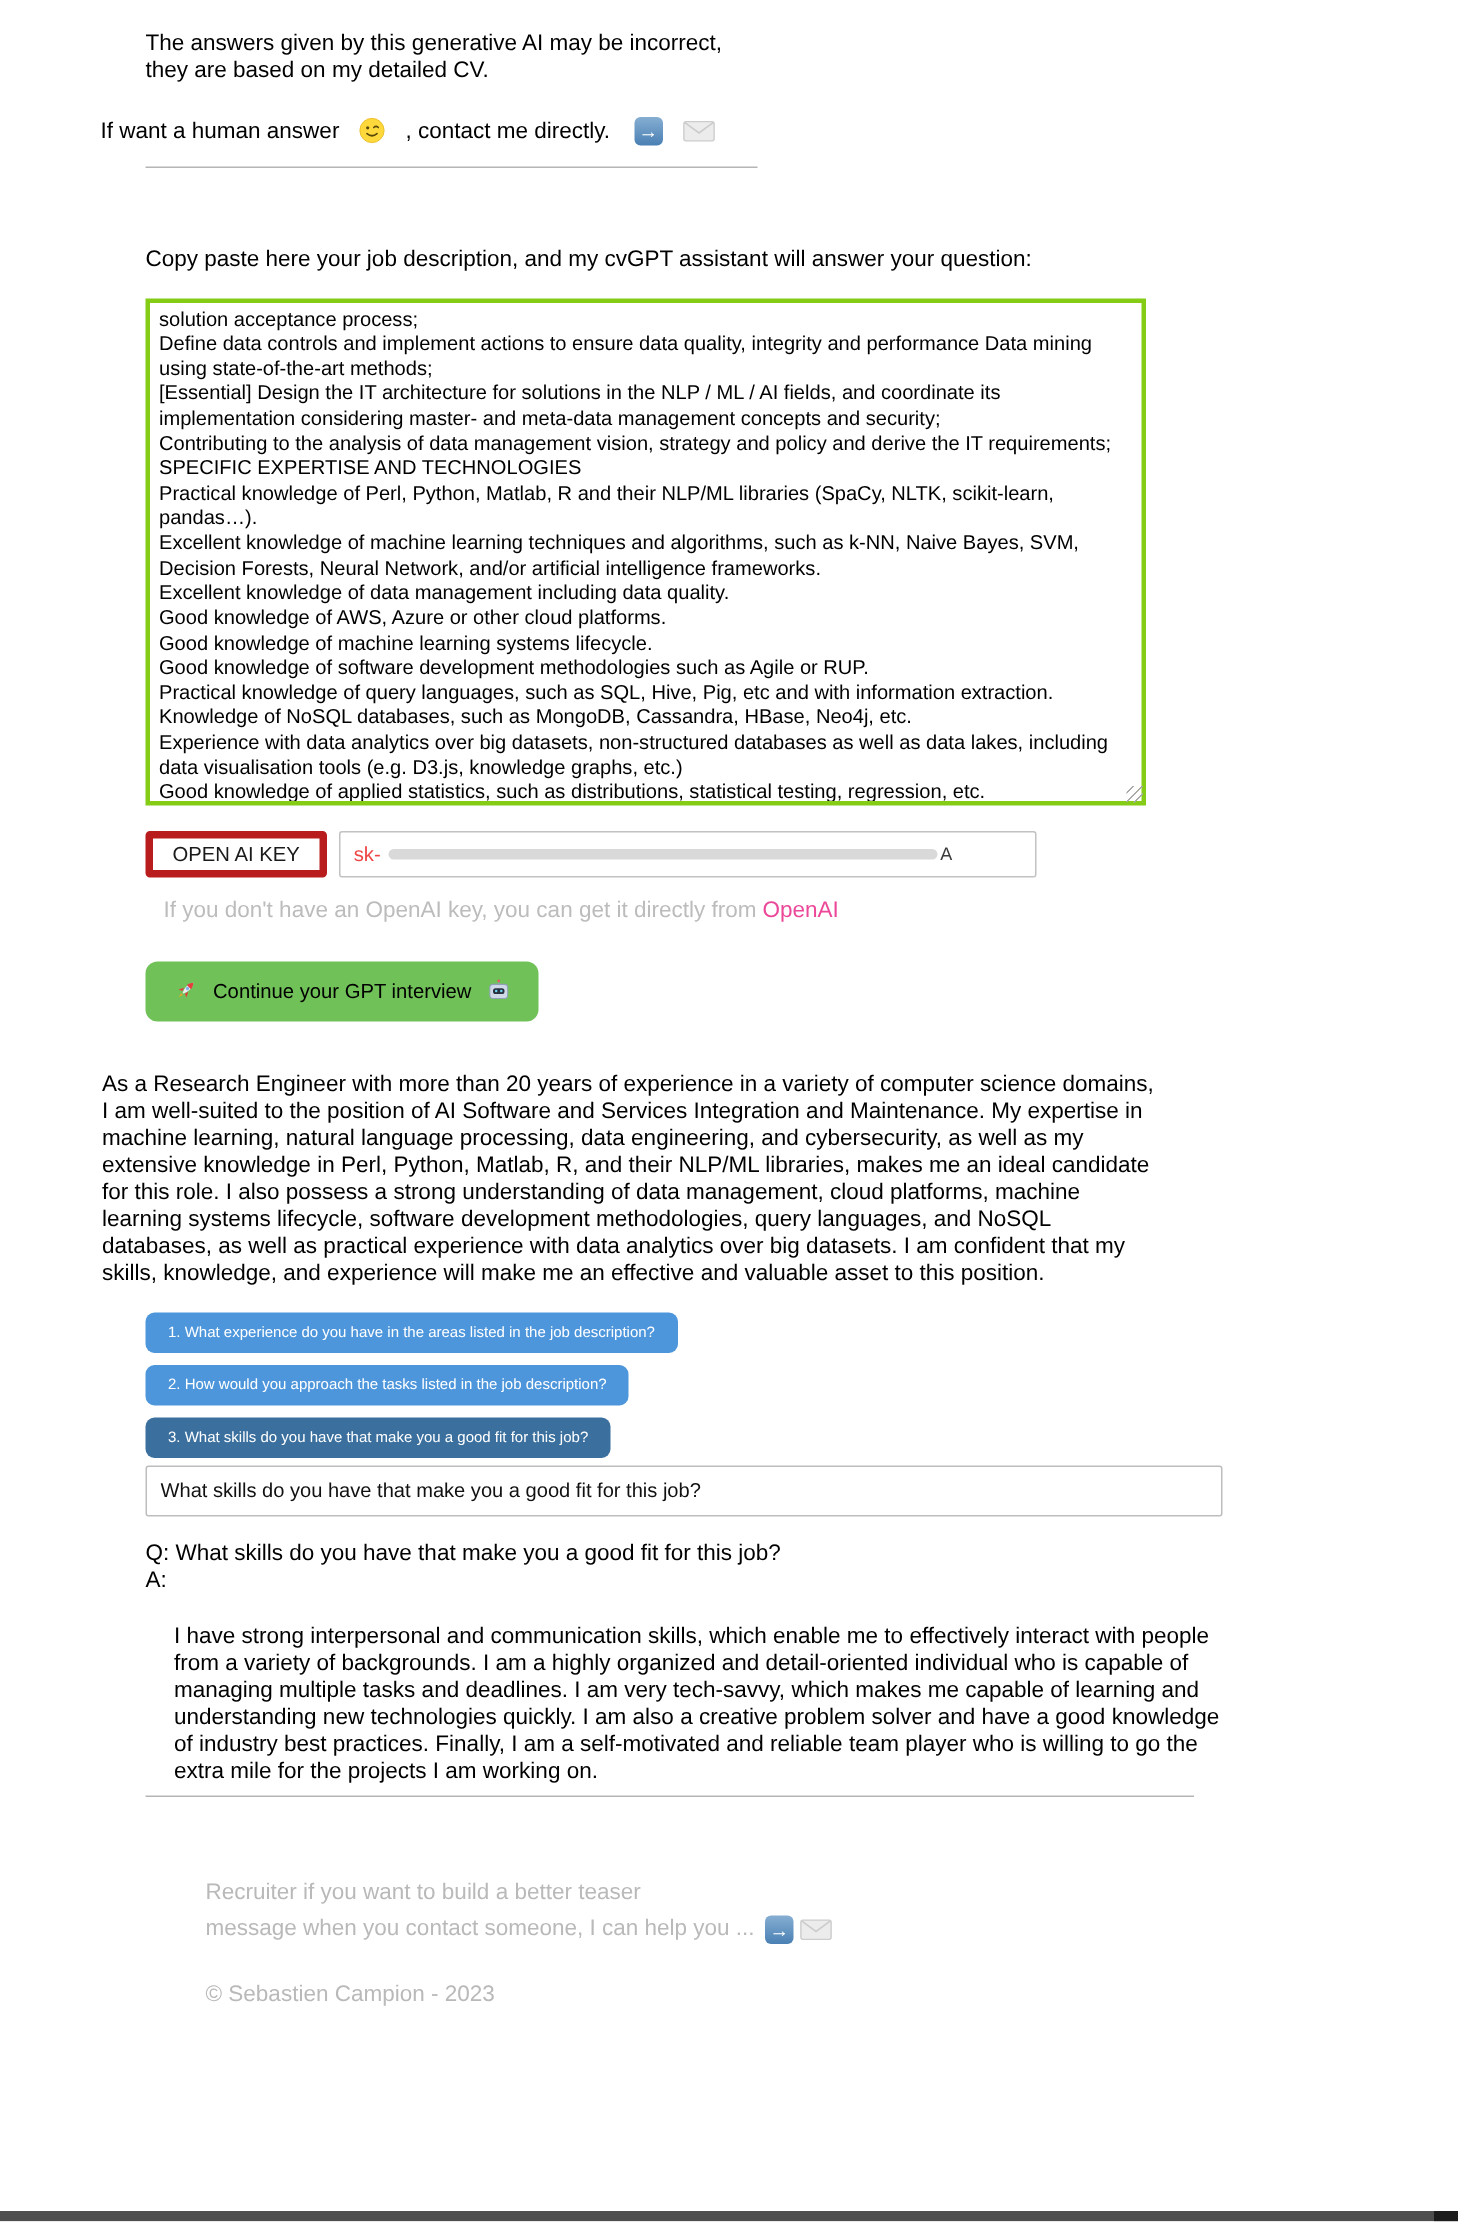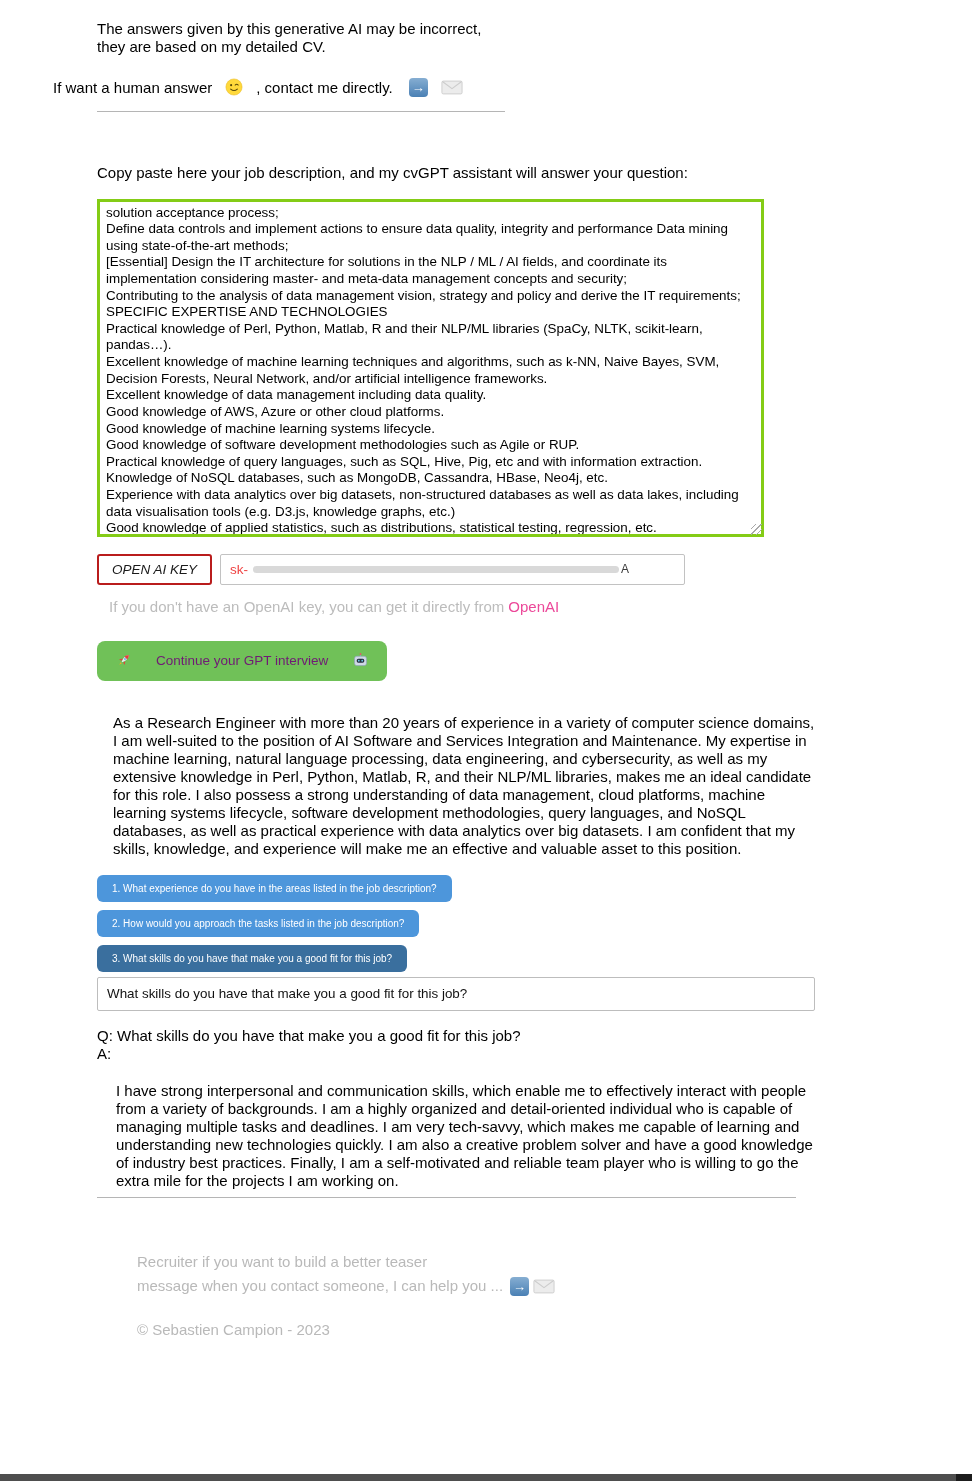--- a/index.html
+++ b/index.html
@@ -3,51 +3,51 @@
 <meta charset="utf-8">
 <style>
   html,body { margin:0; padding:0; background:#ffffff; }
   .page { position:relative; width:972px; height:1481px; overflow:hidden; background:#fff;
           font-family:"Liberation Sans", sans-serif; color:#000; }
 
   .page-title { margin:26px 0 0 97px; font-size:17.5px; font-weight:bold; }
 
   .disclaimer { margin:20px 0 0 97px; width:440px; font-size:15px; line-height:1.22; white-space:pre-line; }
 
-  .contact-line { margin:21px 0 0 53px; font-size:15px; display:flex; align-items:center; gap:13px;text-align:center; }
+  .contact-line { margin:21px 0 0 67px; font-size:15px; display:flex; align-items:center; gap:13px;text-align:center; }
 
   hr.hr1 { margin:14px 0 0 97px; width:408px; border:none; border-top:1px solid #b5b5b5; }
   hr.hr2 { margin:7px 0 0 97px; width:699px; border:none; border-top:1px solid #b5b5b5; }
 
   .instruction { margin:52px 0 0 97px; font-size:15px; }
 
   .ta-wrap { position:relative; margin:18px 0 0 97px; width:667px; }
   .job-ta { display:block; width:667px; height:338px; box-sizing:border-box; border:3px solid #84cc16;
             padding:3px 6px; font-family:"Liberation Sans", sans-serif; font-size:13.4px; line-height:1.24;
             resize:none; color:#000; background:#fff; overflow:hidden; }
   .resize-handle { position:absolute; right:2px; bottom:2px; width:11px; height:11px; cursor:nwse-resize;
             background:repeating-linear-gradient(135deg, transparent 0 3px, #a9a9a9 3px 4px); }
 
   .key-row { margin:17px 0 0 97px; display:flex; gap:8px; height:31px; }
-  .key-label { border:2px solid #b91c1c; border-radius:3px; background:#fff; display:flex; align-items:center;
-            padding:0 13px; font-size:13.5px; color:#1a1a1a; white-space:nowrap;font-style:italic; }
+  .key-label { border:5px solid #b91c1c; border-radius:3px; background:#fff; display:flex; align-items:center;
+            padding:0 13px; font-size:13.5px; color:#1a1a1a; white-space:nowrap; }
   .key-input { width:465px; border:1px solid #c2c2c2; border-radius:2px; display:flex; align-items:center;
             padding:0 9px; gap:5px; box-sizing:border-box; background:#fff; }
   .key-prefix { font-size:13.5px; color:#ef4444; }
   .key-bar { width:366px; height:7px; background:#d9d9d9; border-radius:4px; }
   .key-tail { font-size:12px; color:#3c3c3c; margin-left:-3px; }
 
   .helper { margin:13px 0 0 109px; font-size:15px; color:#bcbcbc; }
   .openai-link { color:#ec4899; text-decoration:none; margin-left:4px; }
 
-  .continue-btn { margin:26px 0 0 97px; display:flex; width:fit-content; align-items:center; gap:24px;
+  .continue-btn { margin:26px 0 0 97px; display:flex; width:fit-content; align-items:center; gap:10px;
             background:#70c158; border:none; border-radius:8px; padding:0 18px; height:40px;
-            color:#701a75; font-size:13.5px; font-family:"Liberation Sans", sans-serif; cursor:pointer; }
+            color:#000000; font-size:13.5px; font-family:"Liberation Sans", sans-serif; cursor:pointer; }
 
-  .cover-letter { margin:33px 0 0 113px; width:708px; font-size:15px; line-height:1.2; }
+  .cover-letter { margin:33px 0 0 68px; width:708px; font-size:15px; line-height:1.2; }
 
   .sq { margin:17px 0 0 97px; display:flex; flex-direction:column; align-items:flex-start; gap:8px; }
   .q-btn { background:#4d96db; color:#fff; border:none; border-radius:6px; padding:8px 15px;
             font-size:10px; font-family:"Liberation Sans", sans-serif; cursor:pointer; }
   .q-btn.active { background:#3a6f9e; }
 
   .ask-label { margin:17px 0 0 97px; font-size:15px; }
   .ask-input { display:block; margin:5px 0 0 97px; width:718px; height:28px; box-sizing:border-box;
             border:1px solid #bdbdbd; border-radius:2px; padding:16px 9px; font-size:13.4px;
             font-family:"Liberation Sans", sans-serif; color:#111; }

